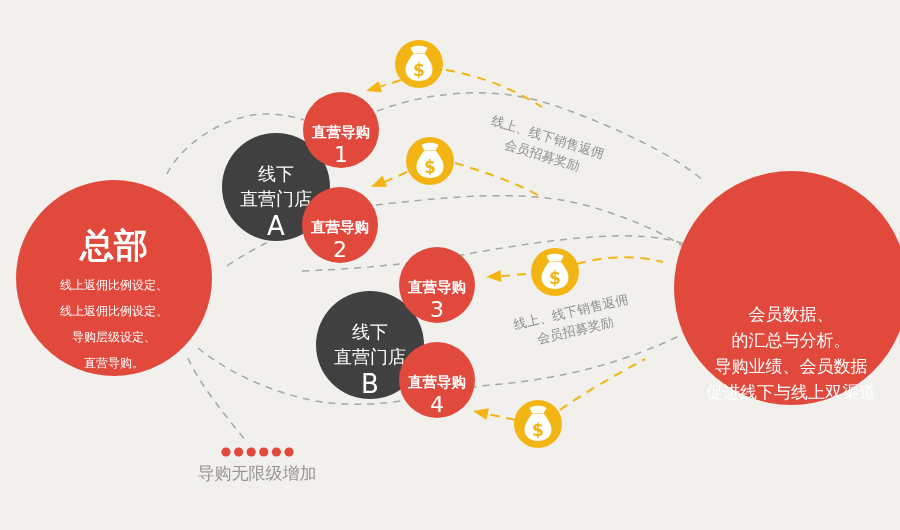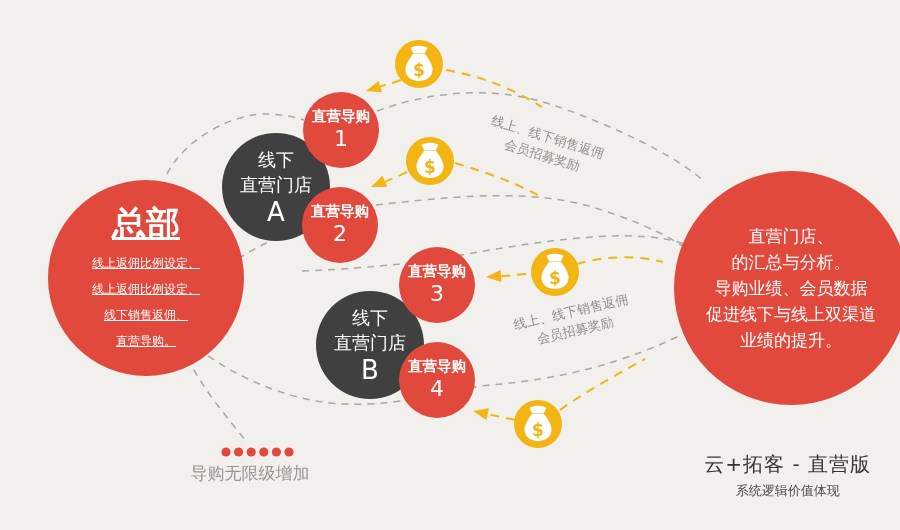--- a/index.html
+++ b/index.html
@@ -1,40 +1,40 @@
 <!DOCTYPE html>
 <html><head>
 <meta charset="utf-8">
 <style>
   html,body{margin:0;padding:0;}
   body{font-family:"DejaVu Sans","Liberation Sans",sans-serif;}
   .stage{position:relative;width:900px;height:530px;background:#f2f0ed;overflow:hidden;}
   svg.layer{position:absolute;left:0;top:0;}
-  .circle{position:absolute;border-radius:50%;display:flex;flex-direction:column;align-items:center;justify-content:center;text-align:center;color:#fff;box-sizing:border-box;}
-  .hq{left:48px;top:180px;width:196px;height:196px;background:#e2493d;text-decoration:underline;}
+  .circle{position:absolute;border-radius:50%;display:flex;flex-direction:column;align-items:center;justify-content:flex-end;text-align:center;color:#fff;box-sizing:border-box;}
+  .hq{left:16px;top:180px;width:196px;height:196px;background:#e2493d;}
   .hq-title{font-size:34px;font-weight:bold;line-height:40px;margin-bottom:7px;}
   .hq-line{font-size:12px;line-height:26px;white-space:nowrap;}
   .summary{left:674px;top:171px;width:234px;height:234px;background:#e2493d;}
   .summary-line{font-size:17px;line-height:26px;white-space:nowrap;}
   .store{width:108px;height:108px;background:#404040;}
   .store-a{left:222px;top:133px;}
   .store-b{left:316px;top:291px;}
   .store-line{font-size:18px;line-height:25px;white-space:nowrap;}
   .store-letter{font-size:26px;line-height:30px;}
   .guide{width:76px;height:76px;background:#e2493d;}
   .guide-1{left:303px;top:92px;}
   .guide-2{left:302px;top:187px;}
   .guide-3{left:399px;top:247px;}
   .guide-4{left:399px;top:342px;}
   .guide-label{font-size:14.5px;font-weight:bold;line-height:17px;white-space:nowrap;}
   .guide-number{font-size:22px;line-height:27px;}
   .flow-label{position:absolute;color:#8f8f88;font-size:13px;line-height:19px;text-align:center;white-space:nowrap;}
   .flow-label-1{left:545px;top:146px;transform:translate(-50%,-50%) rotate(17deg);}
   .flow-label-2{left:573px;top:321px;transform:translate(-50%,-50%) rotate(-13deg);}
-  .unlimited{position:absolute;left:250px;top:473px;transform:translate(-50%,-50%);font-size:17px;color:#96968e;white-space:nowrap;}
+  .unlimited{position:absolute;left:257px;top:473px;transform:translate(-50%,-50%);font-size:17px;color:#96968e;white-space:nowrap;}
   .footer{position:absolute;right:29px;top:451px;text-align:right;}
   .footer-title{font-size:20px;color:#34332e;letter-spacing:1px;white-space:nowrap;}
   .footer-sub{font-size:13px;color:#4c4b45;margin-top:4px;text-align:center;white-space:nowrap;}
 </style>
 </head>
 <body>
 
 <div class="stage">
 
   <svg class="layer" width="900" height="530" viewBox="0 0 900 530">
@@ -96,30 +96,29 @@
       <circle cx="263.8" cy="452" r="4.6"></circle>
       <circle cx="276.4" cy="452" r="4.6"></circle>
       <circle cx="289" cy="452" r="4.6"></circle>
     </g>
   </svg>
 
   <div class="circle hq">
     <div class="hq-title">总部</div>
     <div class="hq-line">线上返佣比例设定、</div>
     <div class="hq-line">线上返佣比例设定、</div>
-    <div class="hq-line">线下销售返佣、</div>
+    <div class="hq-line">导购层级设定、</div>
     <div class="hq-line">直营导购。</div>
   </div>
 
   <div class="circle summary">
-    <div class="summary-line">直营门店、</div>
+    <div class="summary-line">会员数据、</div>
     <div class="summary-line">的汇总与分析。</div>
     <div class="summary-line">导购业绩、会员数据</div>
     <div class="summary-line">促进线下与线上双渠道</div>
-    <div class="summary-line">业绩的提升。</div>
   </div>
 
   <div class="circle store store-a">
     <div class="store-line">线下</div>
     <div class="store-line">直营门店</div>
     <div class="store-letter">A</div>
   </div>
   <div class="circle store store-b">
     <div class="store-line">线下</div>
     <div class="store-line">直营门店</div>
@@ -147,18 +146,14 @@
     <div>线上、线下销售返佣</div>
     <div>会员招募奖励</div>
   </div>
   <div class="flow-label flow-label-2">
     <div>线上、线下销售返佣</div>
     <div>会员招募奖励</div>
   </div>
 
   <div class="unlimited">导购无限级增加</div>
 
-  <div class="footer">
-    <div class="footer-title">云+拓客 - 直营版</div>
-    <div class="footer-sub">系统逻辑价值体现</div>
-  </div>
 
 </div>
 
 </body></html>

